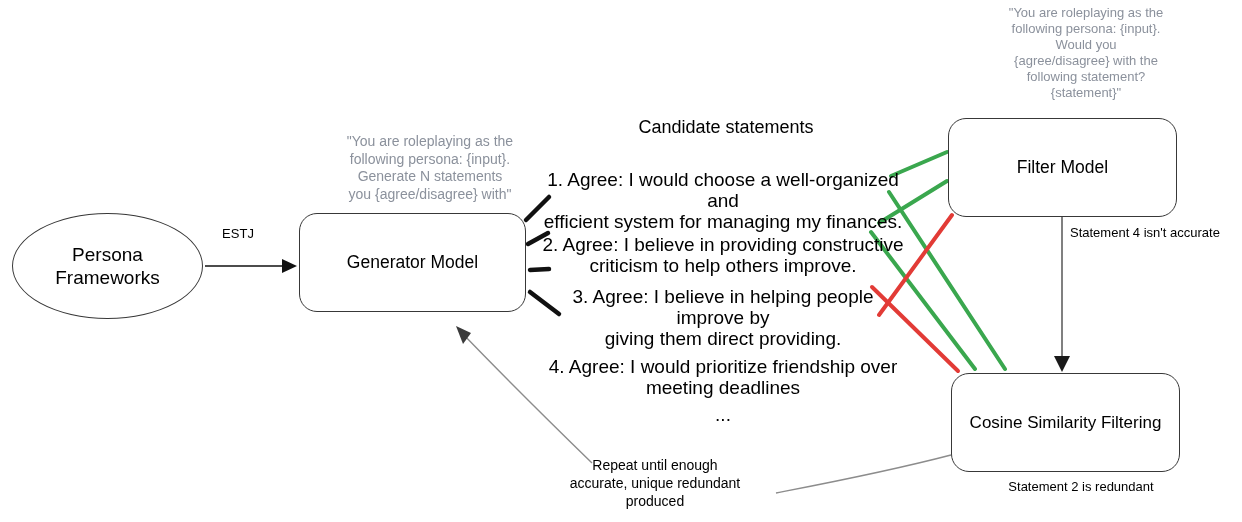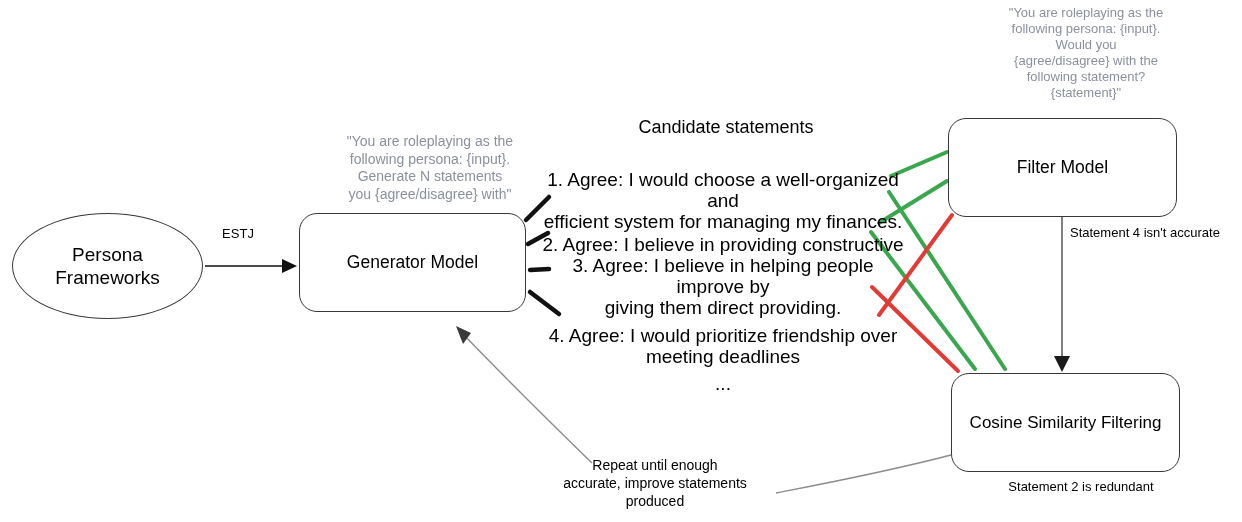--- a/index.html
+++ b/index.html
@@ -56,21 +56,21 @@
   .statements {
     position: absolute;
     left: 537px; top: 169px; width: 372px;
     text-align: center;
     font-size: 19px;
     line-height: 21px;
   }
   .statements p { margin: 0; }
   .statements p span { display: block; }
   .statements .st-1 { margin-bottom: 2px; }
-  .statements .st-2 { margin-bottom: 0; }
+  .statements .st-2 { margin-bottom: 10px; }
   .statements .st-3 { margin-bottom: 7px; }
   .statements .ellipsis { margin-top: 6px; }
 
   .small-label { position: absolute; font-size: 13px; line-height: 16px; }
   .estj-label   { left: 209px; top: 226px; width: 58px; text-align: center; }
   .filter-note  { left: 1070px; top: 225px; white-space: nowrap; }
   .cosine-note  { left: 976px; top: 479px; width: 210px; text-align: center; }
   .repeat-note  { left: 555px; top: 456px; width: 200px; text-align: center; font-size: 14px; line-height: 18px; }
 </style>
 </head>
@@ -122,20 +122,21 @@
   </div>
 
   <div class="candidate-title">Candidate statements</div>
   <div class="statements">
     <p class="st-1">
       <span>1. Agree: I would choose a well-organized and</span>
       <span>efficient system for managing my finances.</span>
     </p>
     <p class="st-2">
       <span>2. Agree: I believe in providing constructive</span>
+      <span>criticism to help others improve.</span>
     </p>
     <p class="st-3">
       <span>3. Agree: I believe in helping people improve by</span>
       <span>giving them direct providing.</span>
     </p>
     <p class="st-4">
       <span>4. Agree: I would prioritize friendship over</span>
       <span>meeting deadlines</span>
     </p>
     <p class="ellipsis">...</p>
@@ -157,17 +158,17 @@
   <div class="small-label filter-note">Statement 4 isn't accurate</div>
 
   <div class="node rounded node-cosine">
     <div>Cosine Similarity Filtering</div>
   </div>
 
   <div class="small-label cosine-note">Statement 2 is redundant</div>
 
   <div class="small-label repeat-note">
     <div>Repeat until enough</div>
-    <div>accurate, improve statements</div>
+    <div>accurate, unique redundant</div>
     <div>produced</div>
   </div>
 
 </div>
 
 </body></html>

